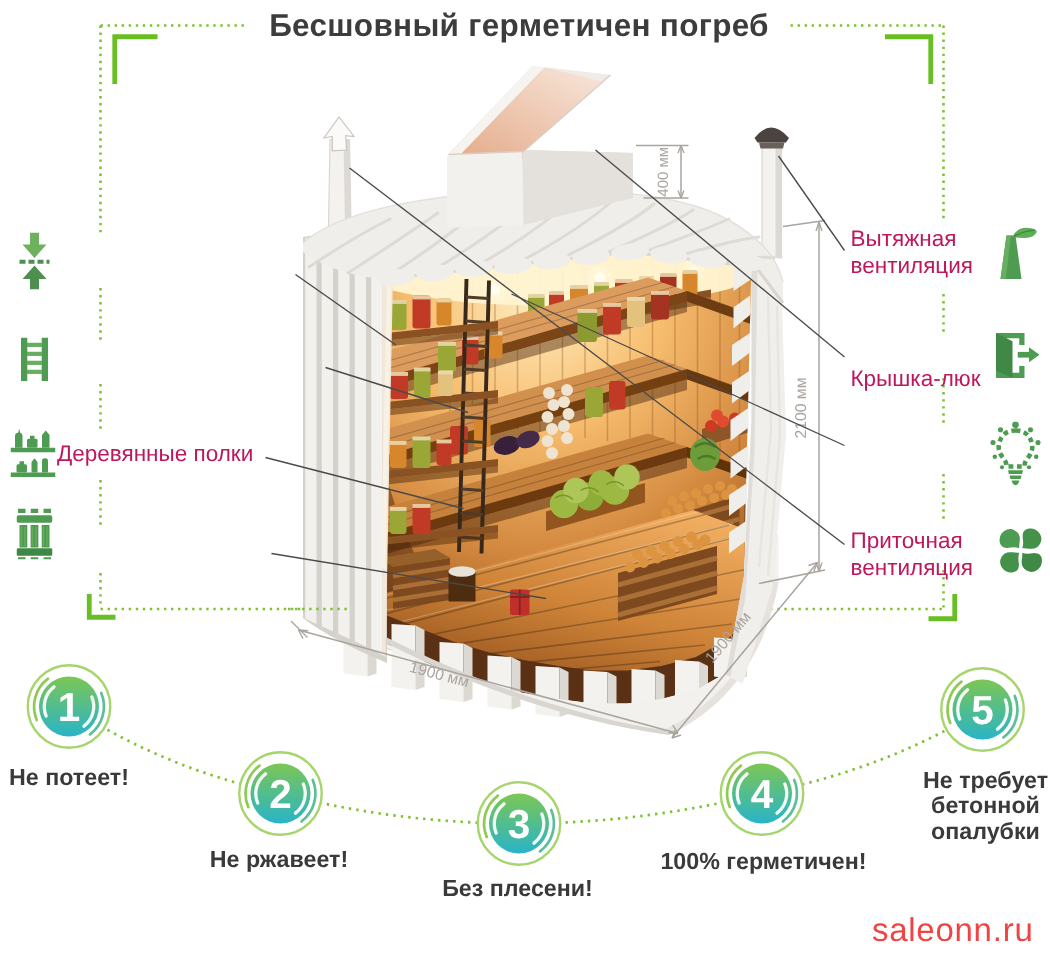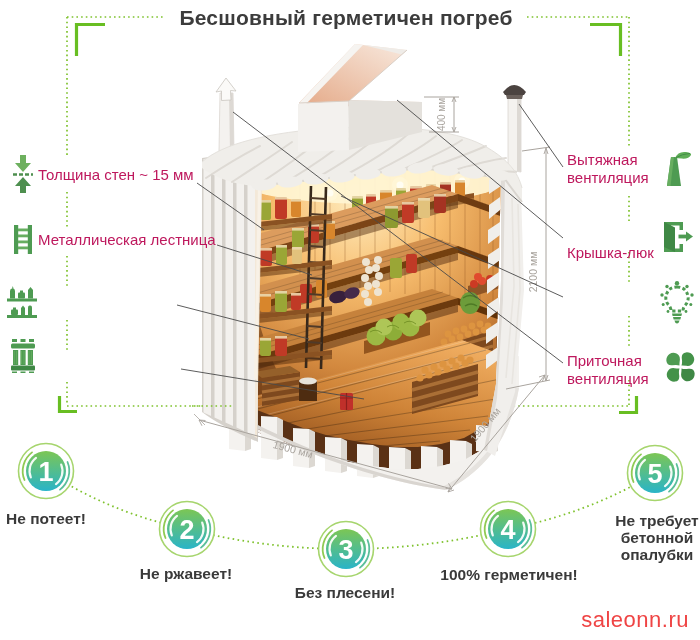--- a/index.html
+++ b/index.html
@@ -542,47 +542,46 @@
   </g>
 </svg>
 
 <div class="title">Бесшовный герметичен погреб</div>
 
 <svg class="ficon" style="left:11px;top:155px;" width="24" height="38" viewBox="0 0 24 38">
   <path d="M9,0 L15,0 L15,8 L20,8 L12,17 L4,8 L9,8 Z" fill="#6db05e"></path>
   <path d="M2,19.5 L6,19.5 M8,19.5 L12,19.5 M14,19.5 L18,19.5 M20,19.5 L22,19.5" stroke="#4e8f4f" stroke-width="2.6" fill="none"></path>
   <path d="M12,22 L20,31 L15,31 L15,38 L9,38 L9,31 L4,31 Z" fill="#4e8f4f"></path>
 </svg>
-<div class="feat left" style="left:38px;top:166px;">Толщина стен ~ 15 мм</div>
 
 <svg class="ficon" style="left:14px;top:225px;" width="18" height="29" viewBox="0 0 18 29">
   <rect x="0" y="0" width="4.2" height="29" fill="#4e9b52"></rect>
   <rect x="13.8" y="0" width="4.2" height="29" fill="#4e9b52"></rect>
   <rect x="4" y="3.5" width="10" height="2.8" fill="#67ae60"></rect>
   <rect x="4" y="9.5" width="10" height="2.8" fill="#67ae60"></rect>
   <rect x="4" y="15.5" width="10" height="2.8" fill="#67ae60"></rect>
   <rect x="4" y="21.5" width="10" height="2.8" fill="#67ae60"></rect>
 </svg>
-<div class="feat left" style="left:38px;top:231px;">Металлическая лестница</div>
 
 <svg class="ficon" style="left:7px;top:286px;" width="30" height="33" viewBox="0 0 30 33">
   <g fill="#4e9b52">
     <rect x="0" y="12.5" width="30" height="3"></rect>
     <rect x="0" y="29" width="30" height="3"></rect>
     <path d="M3,12.5 L3,5 Q3,2.5 5,2.5 L6,2.5 Q8,2.5 8,5 L8,12.5 Z"></path>
     <path d="M5,2.8 L5.8,0 L6.6,2.8 Z"></path>
     <rect x="11" y="6.5" width="7" height="6" rx="1"></rect>
     <rect x="13" y="4.5" width="3" height="2.5"></rect>
     <path d="M21,12.5 L21,4 L23.5,1 L26,4 L26,12.5 Z"></path>
     <rect x="4" y="23.5" width="7" height="5.5" rx="1"></rect>
     <rect x="6" y="21.5" width="3" height="2.5"></rect>
     <path d="M14,29 L14,22 L16,19.5 L18,22 L18,29 Z"></path>
     <path d="M21,29 L21,21.5 Q21,19.5 22.7,19.5 L23.3,19.5 Q25,19.5 25,21.5 L25,29 Z"></path>
   </g>
 </svg>
+<div class="feat left" style="left:38px;top:294px;">Деревянные полки</div>
 
 <svg class="ficon" style="left:11px;top:339px;" width="24" height="34" viewBox="0 0 24 34">
   <g fill="#4e9b52">
     <rect x="1" y="0" width="5" height="3"></rect>
         <rect x="9.5" y="0" width="5" height="3"></rect>
         <rect x="18" y="0" width="5" height="3"></rect>
     <rect x="0" y="4.5" width="24" height="5" rx="1.5"></rect>
     <rect x="2" y="11" width="5.2" height="15"></rect>
         <rect x="9.4" y="11" width="5.2" height="15"></rect>
         <rect x="16.8" y="11" width="5.2" height="15"></rect>

